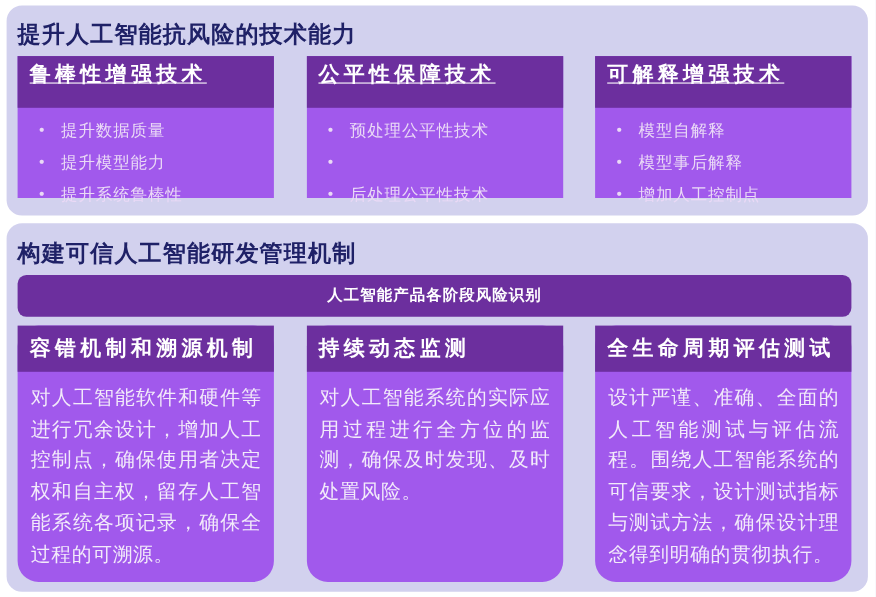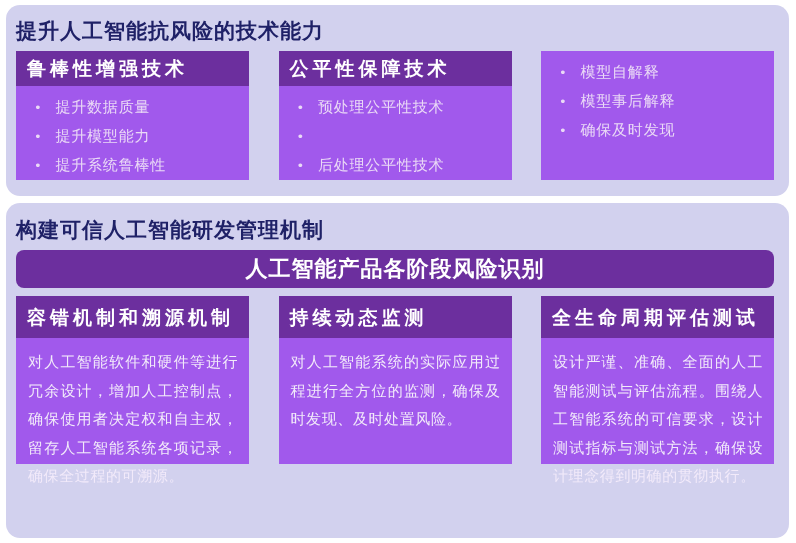--- a/index.html
+++ b/index.html
@@ -50,33 +50,33 @@
     left: 10px;
     right: 15px;
     display: flex;
     justify-content: space-between;
   }
   #panel1 .cards { top: 46px; }
   #panel2 .cards { top: 93px; }
 
   .card { width: 233px; background: var(--card-body-bg); }
   #panel1 .card { height: 129px; }
-  #panel2 .card { height: 168px; }
+  #panel2 .card { height: 233px; border-radius: 19px; }
 
   .card-header {
     background: var(--card-header-bg);
     color: var(--header-text);
     font-weight: bold;
     font-size: 19px;
     letter-spacing: 4px;
     padding-left: 11px;
     white-space: nowrap;
     overflow: hidden;
   }
-  #panel1 .card-header { height: 35px; line-height: 35px; }
+  #panel1 .card-header { height: 47px; line-height: 35px; text-decoration: underline; }
   #panel2 .card-header { height: 42px; line-height: 42px; }
 
   .card-list {
     list-style: none;
     margin: 7px 0 0 0;
     padding: 0 6px 0 18px;
   }
   .card-list li {
     display: flex;
     align-items: center;
@@ -95,31 +95,31 @@
   .banner {
     position: absolute;
     top: 47px;
     left: 10px;
     width: 758px;
     height: 38px;
     background: var(--banner-bg);
     border-radius: 8px;
     color: var(--header-text);
     font-weight: bold;
-    font-size: 22px;
+    font-size: 14px;
     letter-spacing: 1px;
     text-align: center;
     line-height: 38px;
   }
 
   .card-body {
     margin: 0;
     padding: 10px 11px 0 12px;
     color: var(--body-text);
-    font-size: 15px;
+    font-size: 18px;
     line-height: 28.5px;
     letter-spacing: 0.6px;
     text-align: justify;
   }
 </style>
 </head>
 <body>
 
 <div class="page">
 
@@ -157,32 +157,33 @@
             <span class="bullet">•</span>
           </li>
           <li>
             <span class="bullet">•</span>
             <span>后处理公平性技术</span>
           </li>
         </ul>
       </div>
 
       <div class="card">
+        <div class="card-header">可解释增强技术</div>
         <ul class="card-list">
           <li>
             <span class="bullet">•</span>
             <span>模型自解释</span>
           </li>
           <li>
             <span class="bullet">•</span>
             <span>模型事后解释</span>
           </li>
           <li>
             <span class="bullet">•</span>
-            <span>确保及时发现</span>
+            <span>增加人工控制点</span>
           </li>
         </ul>
       </div>
 
     </div>
   </section>
 
   <section class="panel" id="panel2">
     <h1 class="panel-title">构建可信人工智能研发管理机制</h1>
 

